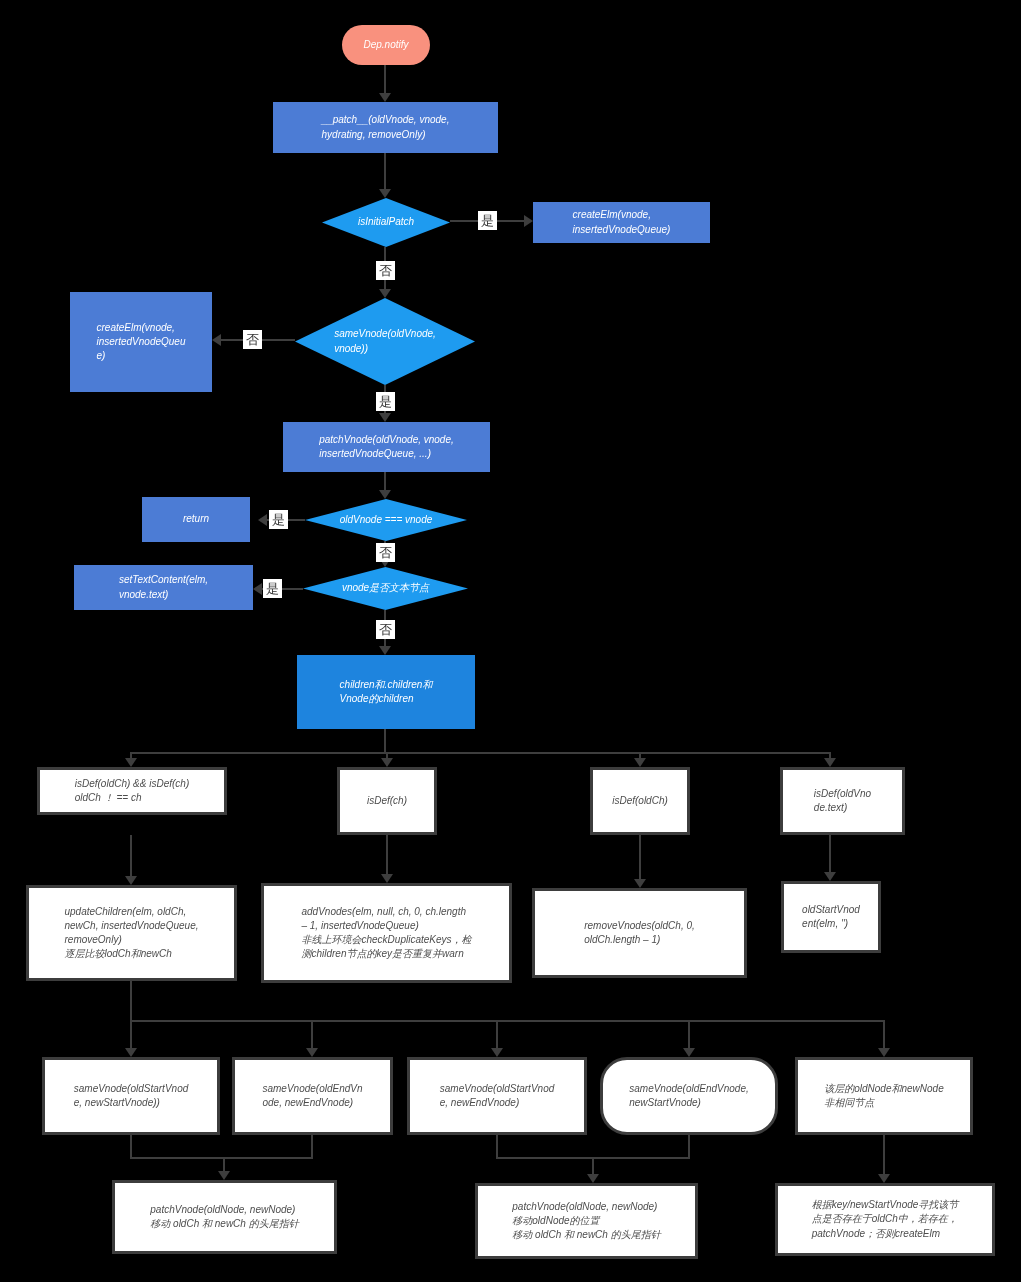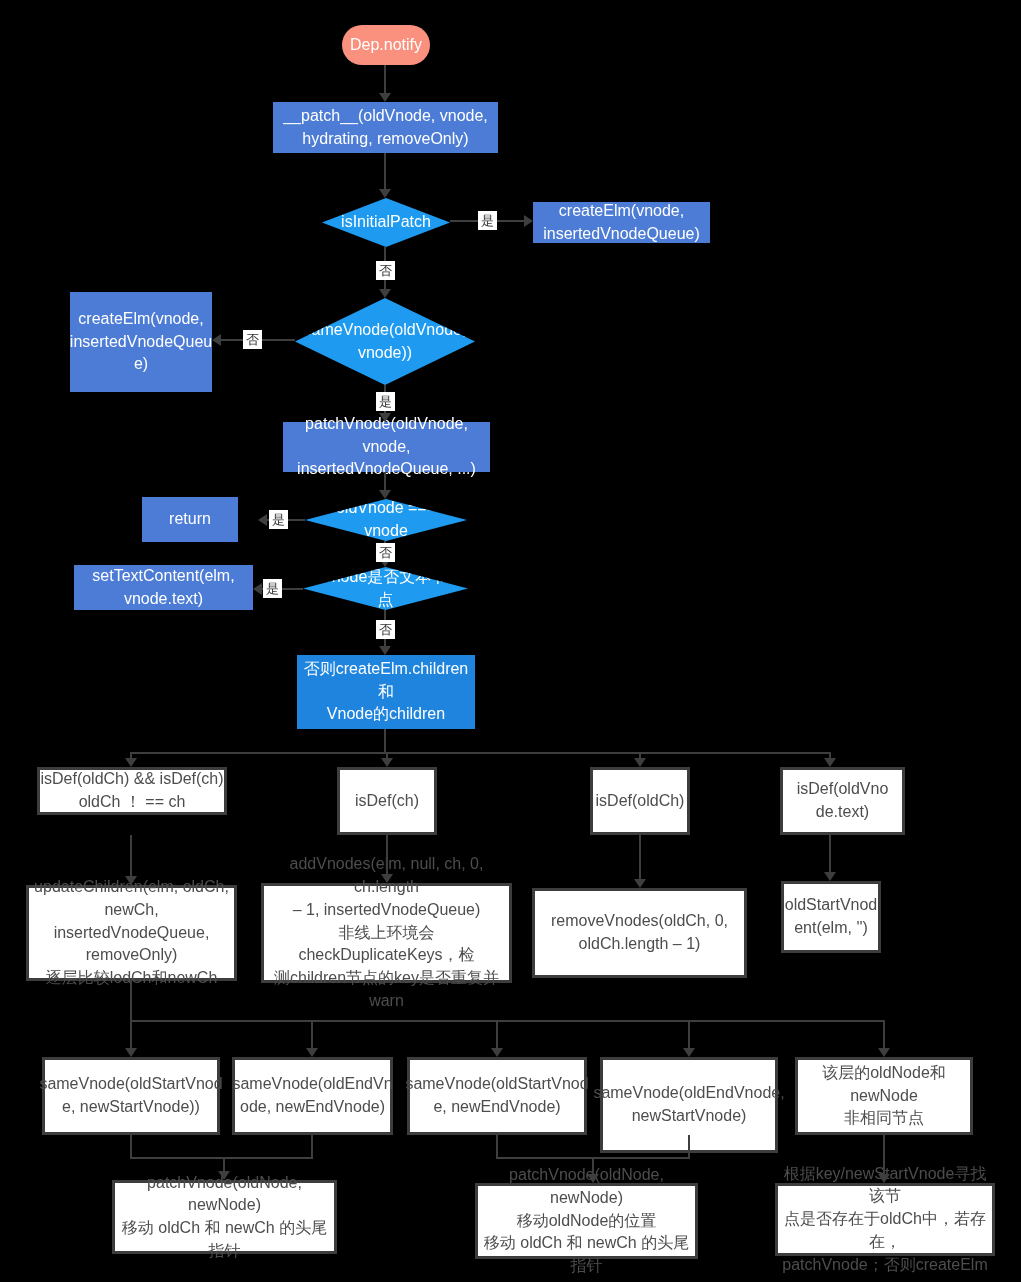--- a/index.html
+++ b/index.html
@@ -7,25 +7,25 @@
     position:relative;
     width:1021px;height:1282px;
     background:var(--bg,#000);
     font-family:"Liberation Sans","DejaVu Sans",sans-serif;
     overflow:hidden;
   }
   
   .node{
     position:absolute;
     display:flex;align-items:center;justify-content:center;
-    text-align:center;
     white-space:pre-line;
-    font-size:16px;line-height:1.42;
+    font-size:10px;line-height:1.42;
     box-sizing:border-box;
     color:#fff;
+    font-style:italic;
   }
   .pill{background:var(--salmon,#F9917E);border-radius:21px;}
   .rect{background:var(--blue,#4C7CD5);}
   .bright{background:var(--bright2,#1E84DE);}
   .diamond{
     background:var(--bright,#1E9BF0);
     clip-path:polygon(50% 0%,100% 50%,50% 100%,0% 50%);
     padding:0 14px;
   }
   .white-box{
@@ -70,28 +70,28 @@
 
   <div class="node rect" style="left:70px;top:292px;width:142px;height:100px;">createElm(vnode,
 insertedVnodeQueu
 e)</div>
 
   <div class="node diamond" style="left:305px;top:499px;width:162px;height:42px;">oldVnode === vnode</div>
 
   <div class="node rect" style="left:283px;top:422px;width:207px;height:50px;">patchVnode(oldVnode, vnode,
 insertedVnodeQueue, ...)</div>
 
-  <div class="node rect" style="left:142px;top:497px;width:96px;height:45px;">return</div>
+  <div class="node rect" style="left:142px;top:497px;width:108px;height:45px;">return</div>
 
   <div class="node rect" style="left:74px;top:565px;width:179px;height:45px;">setTextContent(elm,
 vnode.text)</div>
 
   <div class="node diamond" style="left:303px;top:567px;width:165px;height:43px;">vnode是否文本节点</div>
 
-  <div class="node bright" style="left:297px;top:655px;width:178px;height:74px;">否则createElm.children和
+  <div class="node bright" style="left:297px;top:655px;width:178px;height:74px;">children和.children和
 Vnode的children</div>
 
   <div class="node white-box" style="left:37px;top:767px;width:190px;height:48px;">isDef(oldCh) &amp;&amp; isDef(ch)
 oldCh ！ == ch</div>
   <div class="node white-box" style="left:590px;top:767px;width:100px;height:68px;">isDef(oldCh)</div>
   <div class="node white-box" style="left:337px;top:767px;width:100px;height:68px;">isDef(ch)</div>
   <div class="node white-box" style="left:780px;top:767px;width:125px;height:68px;">isDef(oldVno
 de.text)</div>
 
   <div class="node white-box" style="left:26px;top:885px;width:211px;height:96px;">updateChildren(elm, oldCh,
@@ -106,21 +106,21 @@
 oldCh.length – 1)</div>
   <div class="node white-box" style="left:781px;top:881px;width:100px;height:72px;">oldStartVnod
 ent(elm, '')</div>
 
   <div class="node white-box" style="left:42px;top:1057px;width:178px;height:78px;">sameVnode(oldStartVnod
 e, newStartVnode))</div>
   <div class="node white-box" style="left:232px;top:1057px;width:161px;height:78px;">sameVnode(oldEndVn
 ode, newEndVnode)</div>
   <div class="node white-box" style="left:407px;top:1057px;width:180px;height:78px;">sameVnode(oldStartVnod
 e, newEndVnode)</div>
-  <div class="node white-box" style="left:600px;top:1057px;width:178px;height:96px;">sameVnode(oldEndVnode,
+  <div class="node white-box" style="left:600px;top:1057px;width:178px;height:78px;border-radius:27px;">sameVnode(oldEndVnode,
 newStartVnode)</div>
   <div class="node white-box" style="left:795px;top:1057px;width:178px;height:78px;">该层的oldNode和newNode
 非相同节点</div>
 
   <div class="node white-box" style="left:112px;top:1180px;width:225px;height:74px;">patchVnode(oldNode, newNode)
 移动 oldCh 和 newCh 的头尾指针</div>
   <div class="node white-box" style="left:475px;top:1183px;width:223px;height:76px;">patchVnode(oldNode, newNode)
 移动oldNode的位置
 移动 oldCh 和 newCh 的头尾指针</div>
   <div class="node white-box" style="left:775px;top:1183px;width:220px;height:73px;">根据key/newStartVnode寻找该节

